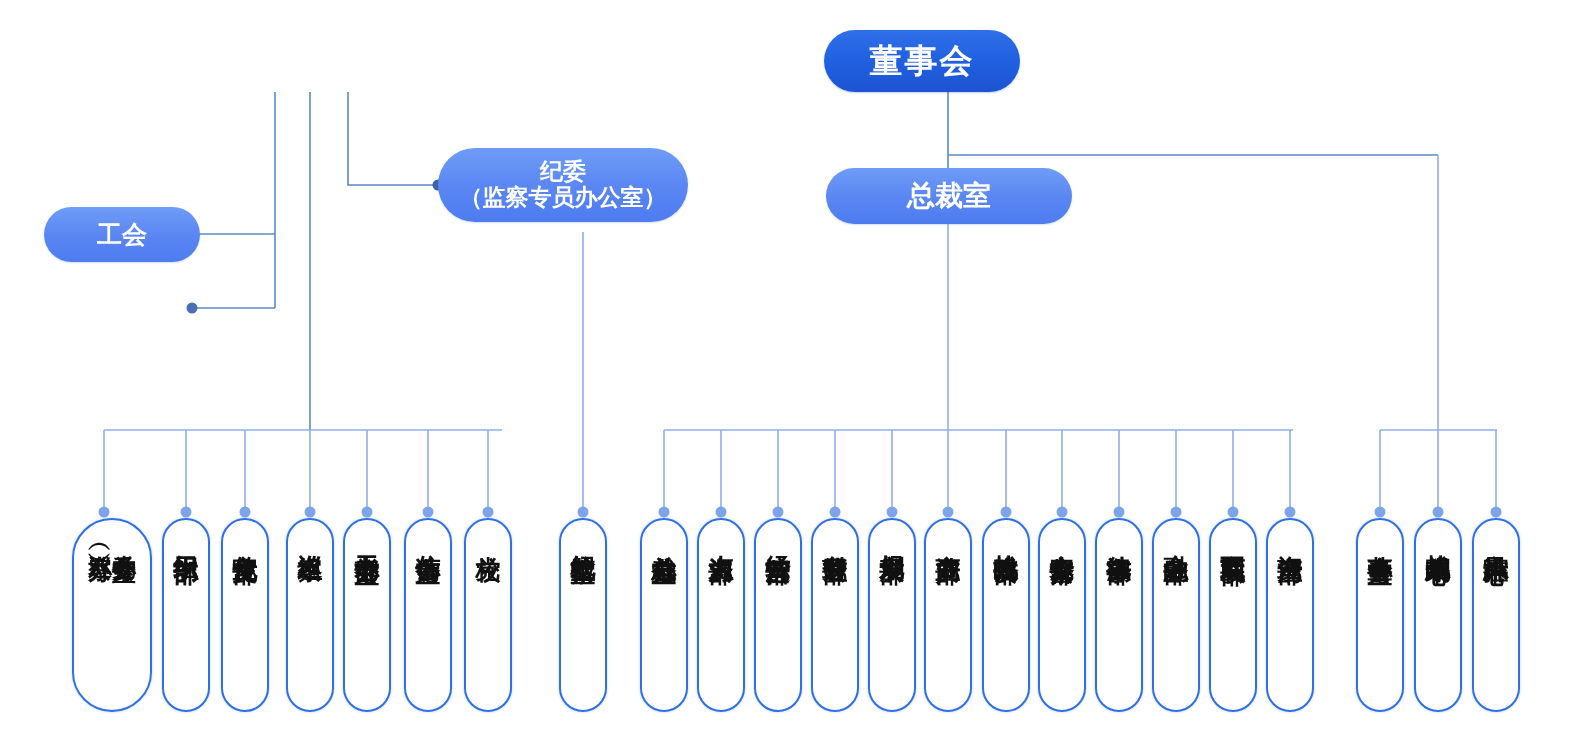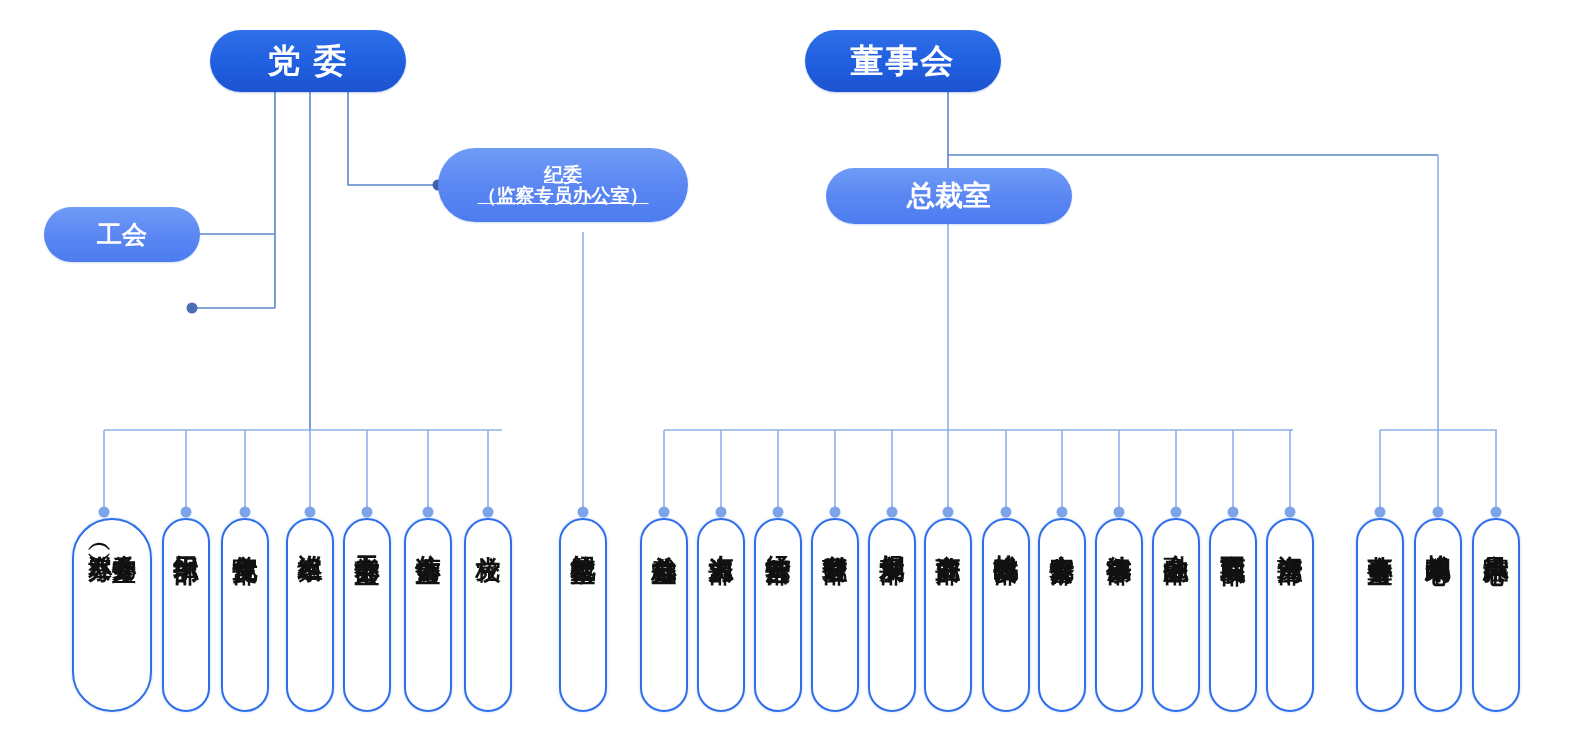--- a/index.html
+++ b/index.html
@@ -48,23 +48,22 @@
   }
   
   .node.lvl-sub {
     background: linear-gradient(180deg, #6f9cf6 0%, #5b87f3 50%, #4d7cf0 100%);
     border-radius: 999px;
     font-size: 28px;
     font-weight: 700;
     box-shadow: 0 1px 2px rgba(60,110,210,.22);
   }
   .node.lvl-sub.two-line {
-    font-size: 19px;
+    font-size: 23px;
     line-height: 1.12;
-    text-decoration: underline;
   }
   .node.lvl-sub.small {
     font-size: 25px;
   }
   
   .leaf {
     position: absolute;
     box-sizing: border-box;
     background: #ffffff;
     border: 2px solid #2f6fe8;
@@ -172,25 +171,22 @@
       <circle cx="1119" cy="512" r="5.5"></circle>
       <circle cx="1176" cy="512" r="5.5"></circle>
       <circle cx="1233" cy="512" r="5.5"></circle>
       <circle cx="1290" cy="512" r="5.5"></circle>
       <circle cx="1380" cy="512" r="5.5"></circle>
       <circle cx="1438" cy="512" r="5.5"></circle>
       <circle cx="1496" cy="512" r="5.5"></circle>
     </g>
   </svg>
 
-  <div class="node lvl-root" style="left:210px; top:30px; width:196px; height:62px;">
-    <span>党  委</span>
-  </div>
-
-  <div class="node lvl-root" style="left:805px; top:30px; width:196px; height:62px;">
+
+  <div class="node lvl-root" style="left:824px; top:30px; width:196px; height:62px;">
     <span>董事会</span>
   </div>
 
   <div class="node lvl-sub small" style="left:44px; top:207px; width:156px; height:55px;">
     <span>工会</span>
   </div>
 
 
   <div class="node lvl-sub two-line" style="left:438px; top:148px; width:250px; height:74px;">
     <span>纪委

